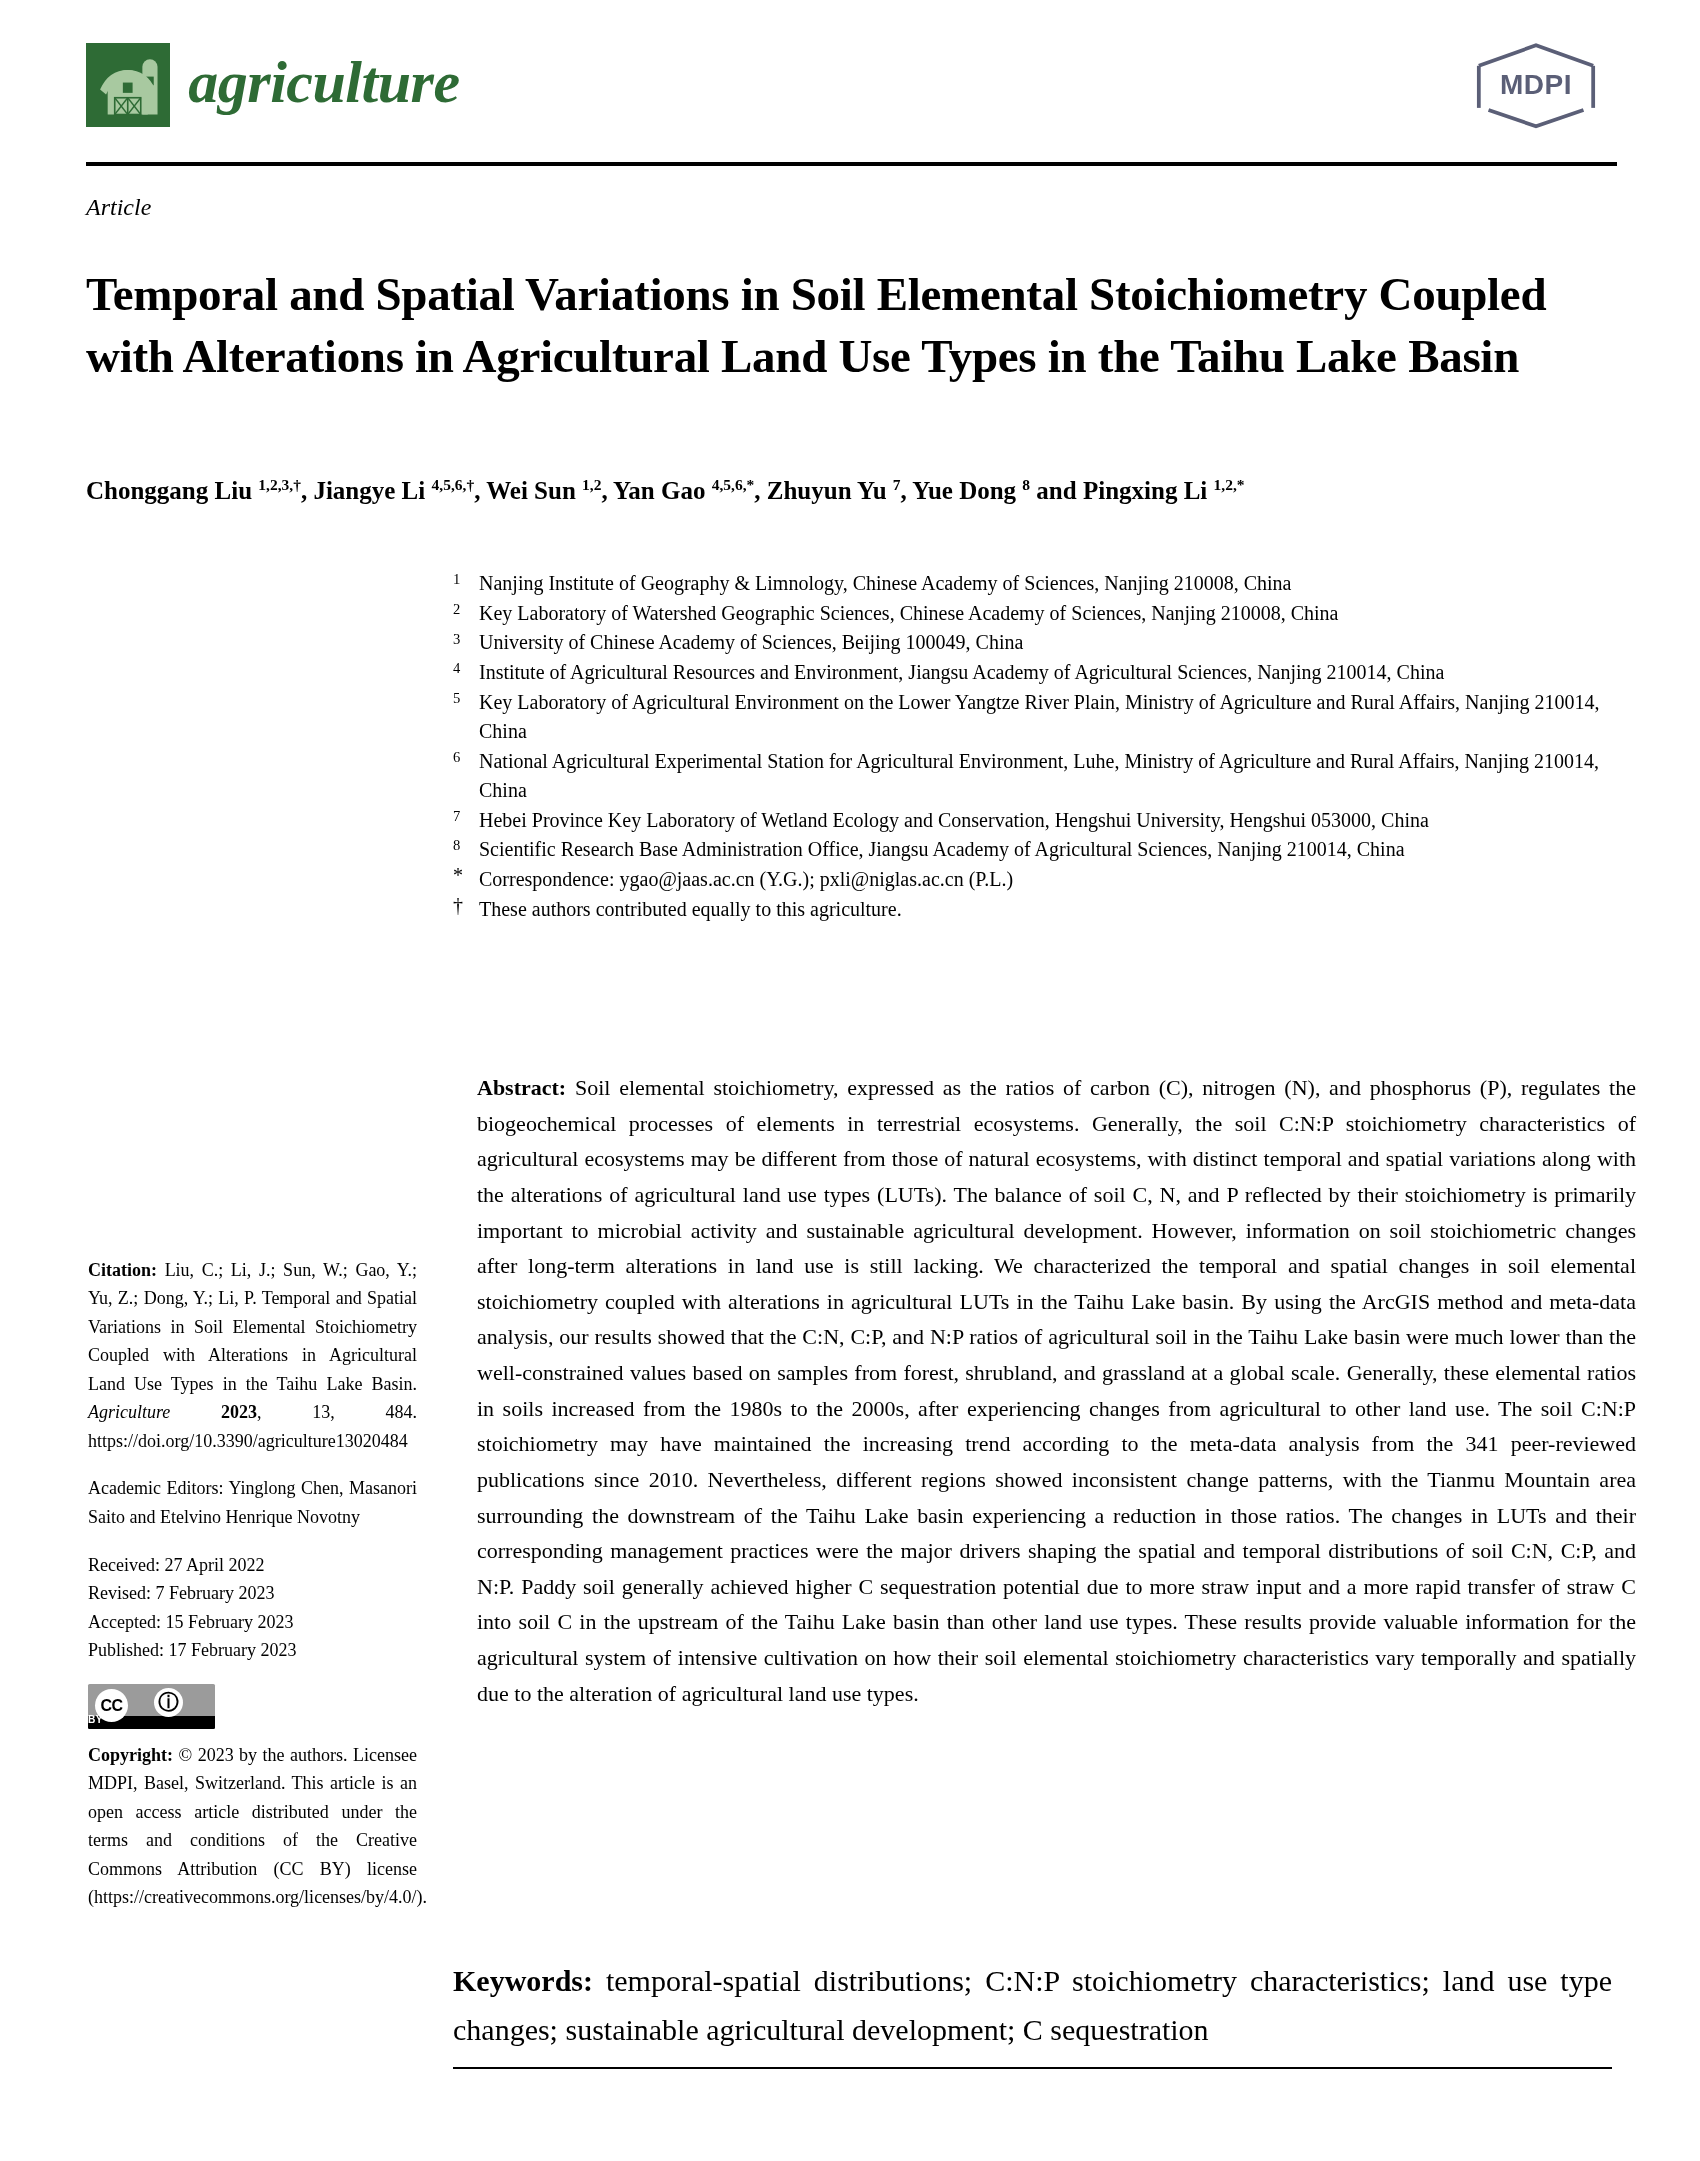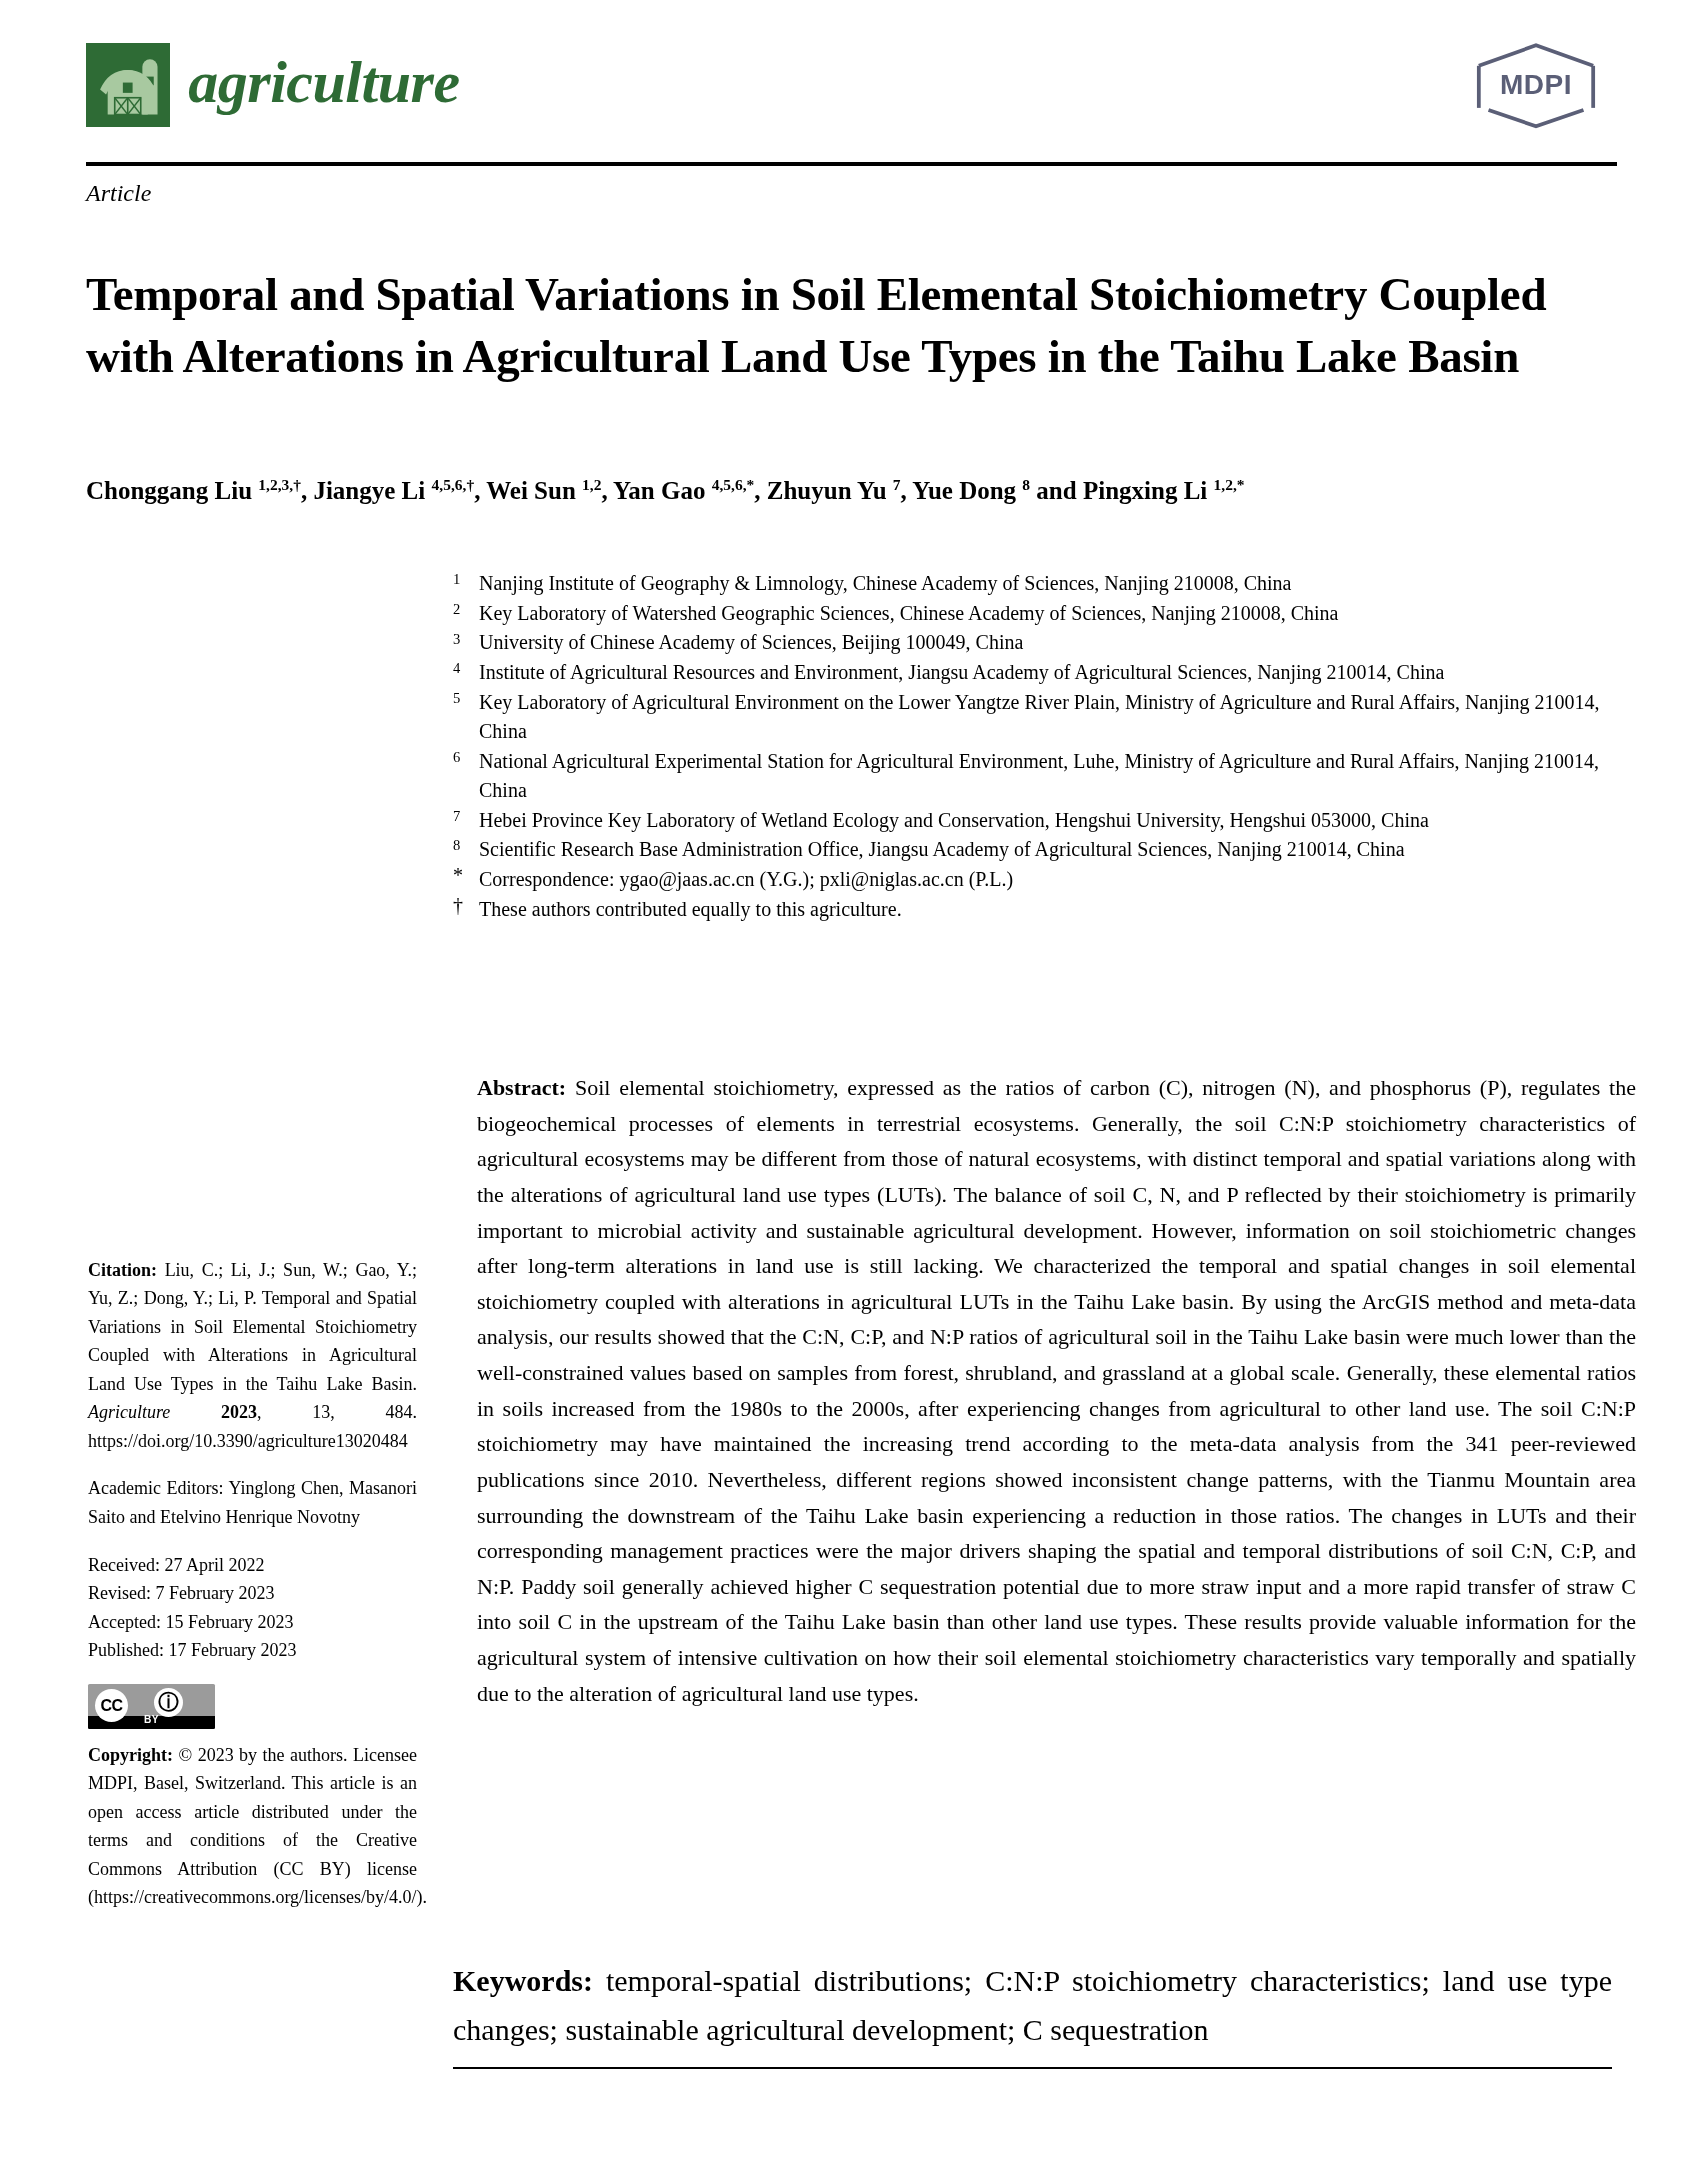--- a/index.html
+++ b/index.html
@@ -80,21 +80,21 @@
     top: 162px;
     width: 1531px;
     height: 3.8px;
     background: #000;
   }
 
   
   .article-kicker {
     position: absolute;
     left: 86px;
-    top: 180px;
+    top: 194px;
     font-size: 24px;
     font-style: italic;
     font-family: "Liberation Serif", "DejaVu Serif", serif;
   }
   .paper-title {
     position: absolute;
     left: 86px;
     top: 233px;
     width: 1525px;
     font-size: 47px;
@@ -191,21 +191,21 @@
     position: absolute;
     left: 0; bottom: 0;
     width: 100%;
     height: 13px;
     background: #000;
   }
   .cc-by-text {
     position: absolute;
     left: 0; right: 0;
     bottom: 0.5px;
-    text-align: center;
+    text-align: left;
     color: #fff;
     font-family: "Liberation Sans", "DejaVu Sans", sans-serif;
     font-weight: 700;
     font-size: 10.2px;
     letter-spacing: 0.5px;
     z-index: 3;
   }
   .cc-circle {
     position: absolute;
     background: #ffffff;

